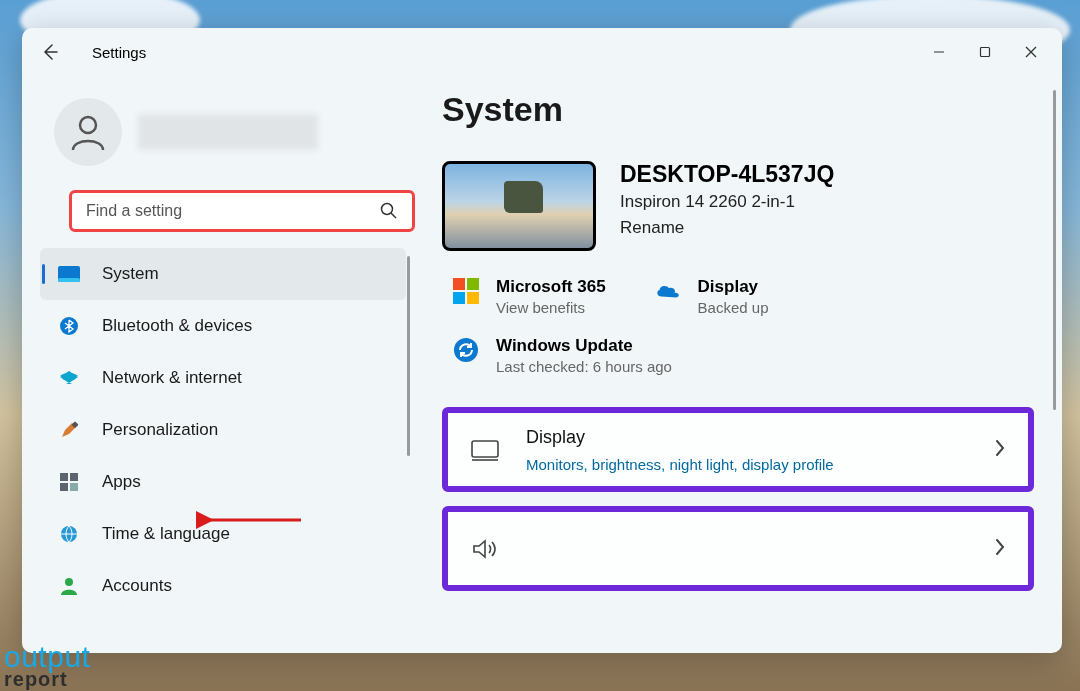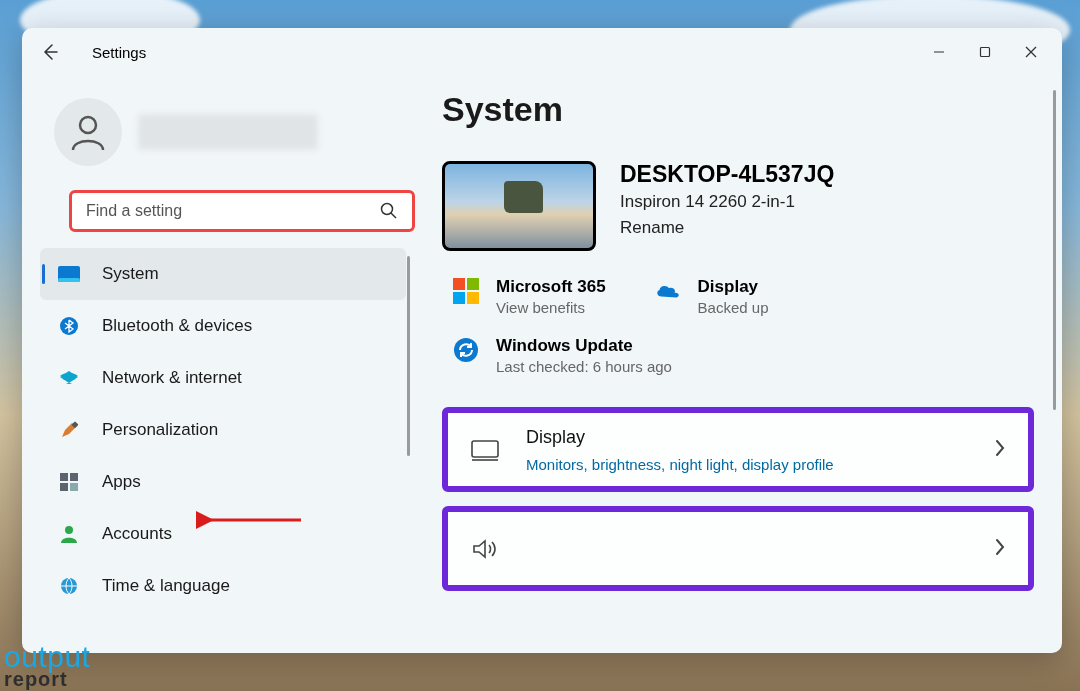--- a/index.html
+++ b/index.html
@@ -239,35 +239,35 @@
                 <rect x="1" y="11" width="8" height="8" fill="#5c6470"></rect>
                 <rect x="11" y="11" width="8" height="8" fill="#8aa"></rect>
               </svg>
           </span>
           <span>Apps</span>
         </div>
 
         <div class="nav-item">
           <span class="nav-icon">
             <svg width="20" height="20" viewBox="0 0 20 20">
+                <circle cx="10" cy="10" r="8" fill="#2598d5"></circle>
+                <path d="M10 2 C6 6 6 14 10 18 C14 14 14 6 10 2 M2 10 H18" stroke="#fff" stroke-width="1" fill="none"></path>
+              </svg>
+          </span>
+          <span>Time &amp; language</span>
+        </div>
+
+        <div class="nav-item">
+          <span class="nav-icon">
+            <svg width="20" height="20" viewBox="0 0 20 20">
                 <circle cx="10" cy="6" r="4" fill="#2ba84a"></circle>
                 <path d="M2 19 C2 12 18 12 18 19 Z" fill="#2ba84a"></path>
               </svg>
           </span>
           <span>Accounts</span>
-        </div>
-
-        <div class="nav-item">
-          <span class="nav-icon">
-            <svg width="20" height="20" viewBox="0 0 20 20">
-                <circle cx="10" cy="10" r="8" fill="#2598d5"></circle>
-                <path d="M10 2 C6 6 6 14 10 18 C14 14 14 6 10 2 M2 10 H18" stroke="#fff" stroke-width="1" fill="none"></path>
-              </svg>
-          </span>
-          <span>Time &amp; language</span>
         </div>
 
         <svg class="arrow-annotation" width="110" height="24">
           <defs>
               <marker id="ah" markerWidth="12" markerHeight="10" refX="2" refY="5" orient="auto">
                 <path d="M10 0 L0 5 L10 10 Z" fill="#d91c1c"></path>
               </marker>
             </defs>
           <line x1="105" y1="12" x2="12" y2="12" stroke="#d91c1c" stroke-width="3" marker-end="url(#ah)"></line>
         </svg>

